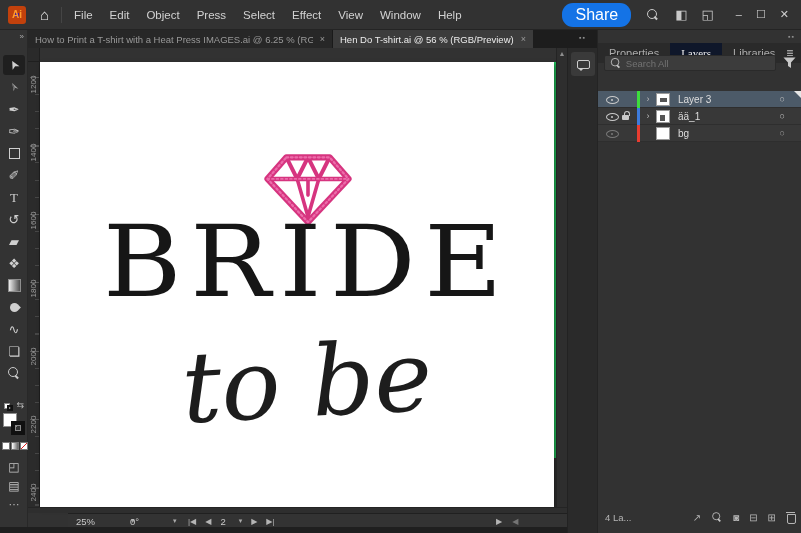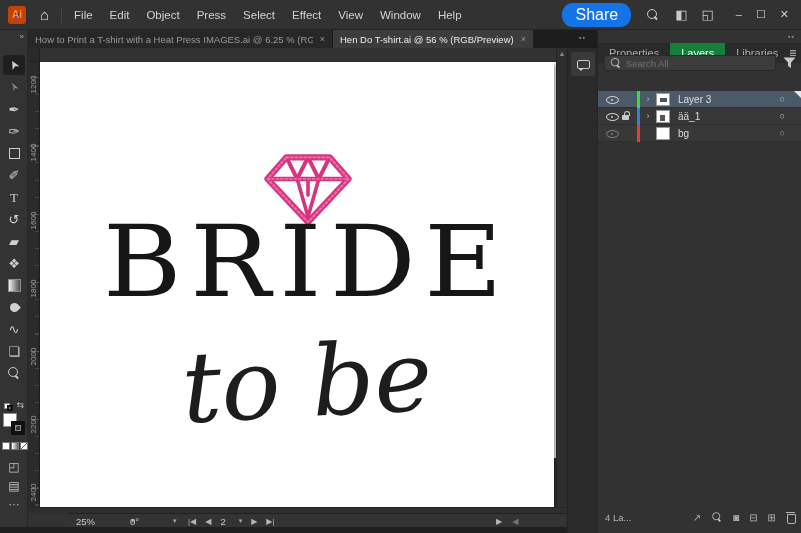--- a/index.html
+++ b/index.html
@@ -79,21 +79,21 @@
           background-repeat:no-repeat;}
   .hnum{position:absolute;top:1px;font-size:8px;color:#9b9b9b;transform:translateX(-50%);}
   .vruler{position:absolute;left:28px;top:62px;width:12px;height:445px;background:#2b2b2b;
           border-right:1px solid #1e1e1e;
           background-image:repeating-linear-gradient(180deg,#585858 0 1px,transparent 1px 68.5px),
                            repeating-linear-gradient(180deg,#474747 0 1px,transparent 1px 17.1px);
           background-size:9px 100%,4px 100%;background-position:right 15px,right 15px;
           background-repeat:no-repeat;}
   .vnum{position:absolute;left:-8px;width:26px;text-align:center;font-size:8px;color:#9b9b9b;
         transform:rotate(-90deg);}
-  .pasteboard{position:absolute;left:40px;top:62px;width:516px;height:396px;background:#ffffff;}
+  .pasteboard{position:absolute;left:40px;top:62px;width:516px;height:396px;background:#22c55e;}
   .artboard{position:absolute;left:0;top:0;width:514px;height:445px;background:#ffffff;
             box-shadow:2px 2px 5px rgba(0,0,0,.45);overflow:hidden;}
   .bride{position:absolute;left:20px;right:0;top:150px;text-align:center;
          font-family:"DejaVu Serif","Liberation Serif",serif;font-size:99px;line-height:1;
          color:#161616;letter-spacing:.08em;transform:scaleX(1.08);transform-origin:center;}
   .script{position:absolute;left:20px;right:0;top:262px;text-align:center;
           font-family:"DejaVu Serif","Liberation Serif",serif;font-style:italic;
           font-size:98px;line-height:1.2;color:#1d1d1d;transform:rotate(-3deg);}
   .diamond{position:absolute;left:223px;top:84px;}
 
@@ -125,21 +125,21 @@
   .bubble::after{content:"";position:absolute;left:1.5px;bottom:-5px;border:2.5px solid transparent;
                  border-top-color:#cdcdcd;}
 
   
   .rpanel{position:absolute;left:597px;top:30px;width:204px;height:503px;background:#323232;
           border-left:1px solid #242424;}
   .rp-drag{position:absolute;top:3px;right:6px;color:#8d8d8d;font-size:7px;letter-spacing:1px;}
   .rp-tabs{position:absolute;left:0;top:13px;width:100%;height:20px;display:flex;
            align-items:stretch;background:#2a2a2a;}
   .rp-tab{display:flex;align-items:center;padding:0 11px;font-size:11px;color:#ababab;}
-  .rp-tab.active{background:#15803d;color:#f0f0f0;}
+  .rp-tab.active{background:#0f172a;color:#f0f0f0;font-family:Liberation Serif, serif;}
   .rp-menu{margin-left:auto;margin-right:8px;align-self:center;font-size:12px;color:#c5c5c5;}
   .search-row{position:absolute;left:6px;top:24px;width:192px;height:18px;display:flex;align-items:center;}
   .search-box{flex:1;height:16px;background:#3c3c3c;border:1px solid #2a2a2a;border-radius:2px;
               display:flex;align-items:center;padding:0 5px;gap:5px;}
   .search-box input{background:transparent;border:none;outline:none;color:#cfcfcf;font-size:9.5px;
                     width:100%;font-family:"Liberation Sans",sans-serif;}
   .search-box input::placeholder{color:#737373;}
   .funnel{margin-left:7px;}
   .layers{position:absolute;left:0;top:61px;width:100%;}
   .lrow{position:relative;height:17px;display:flex;align-items:center;background:#383838;

